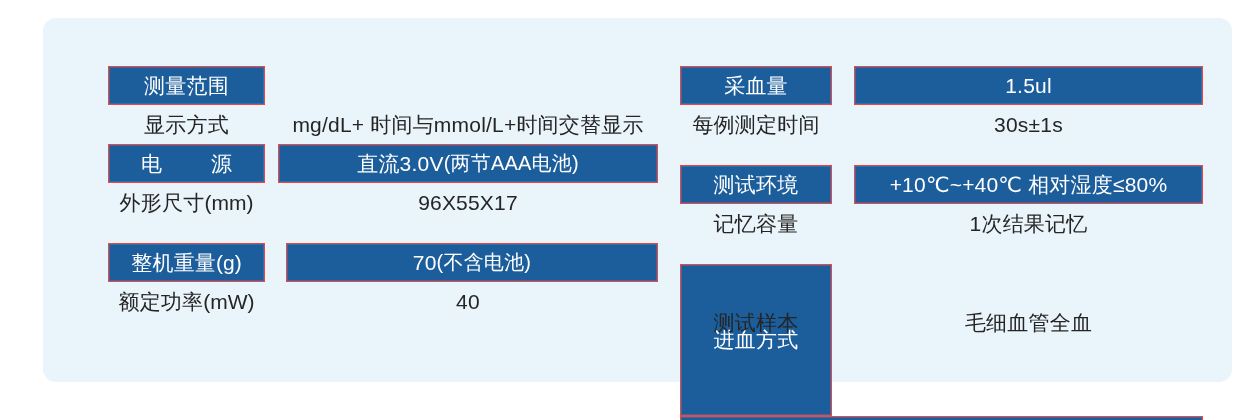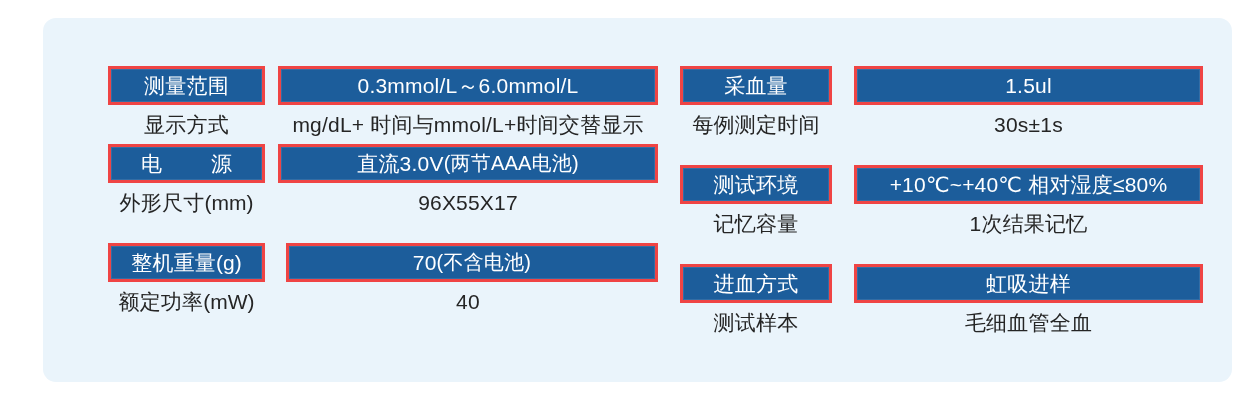--- a/index.html
+++ b/index.html
@@ -75,21 +75,21 @@
   }
 
   .cell-value {
     flex: 1 1 auto;
   }
 
   
   .row-hl .cell {
     background: #1c5d9b;
     color: #ffffff;
-    border: 3px solid #ef4444;
+    border: 1px solid #ef4444;
     box-shadow: inset 0 0 0 1px rgba(255,255,255,0.10);
   }
 
   
   .row-plain .cell {
     background: transparent;
     color: #252525;
     border: 1px solid transparent;
   }
 
@@ -113,24 +113,20 @@
 <div class="spec-panel">
   <div class="spec-grid">
 
     <div class="spec-col col-left">
 
       <div class="spec-row row-hl">
         <div class="cell cell-label">
           <span>测量范围</span>
             <span class="unit"></span>
         </div>
-        <div class="cell cell-value">
-          <span>0.3mmol/L～6.0mmol/L</span>
-            <span class="val-sub"></span>
-        </div>
       </div>
 
       <div class="spec-row row-plain">
         <div class="cell cell-label">
           <span>显示方式</span>
             <span class="unit"></span>
         </div>
         <div class="cell cell-value">
           <span>mg/dL+ 时间与mmol/L+时间交替显示</span>
             <span class="val-sub"></span>
@@ -222,21 +218,21 @@
         <div class="cell cell-label">
           <span>记忆容量</span>
             <span class="unit"></span>
         </div>
         <div class="cell cell-value">
           <span>1次结果记忆</span>
             <span class="val-sub"></span>
         </div>
       </div>
 
-      <div class="spec-row row-hl" style="margin-top:21px;">
+      <div class="spec-row row-hl" style="margin-top:21px;flex-direction:column;">
         <div class="cell cell-label">
           <span>进血方式</span>
             <span class="unit"></span>
         </div>
         <div class="cell cell-value">
           <span>虹吸进样</span>
             <span class="val-sub"></span>
         </div>
       </div>
 

